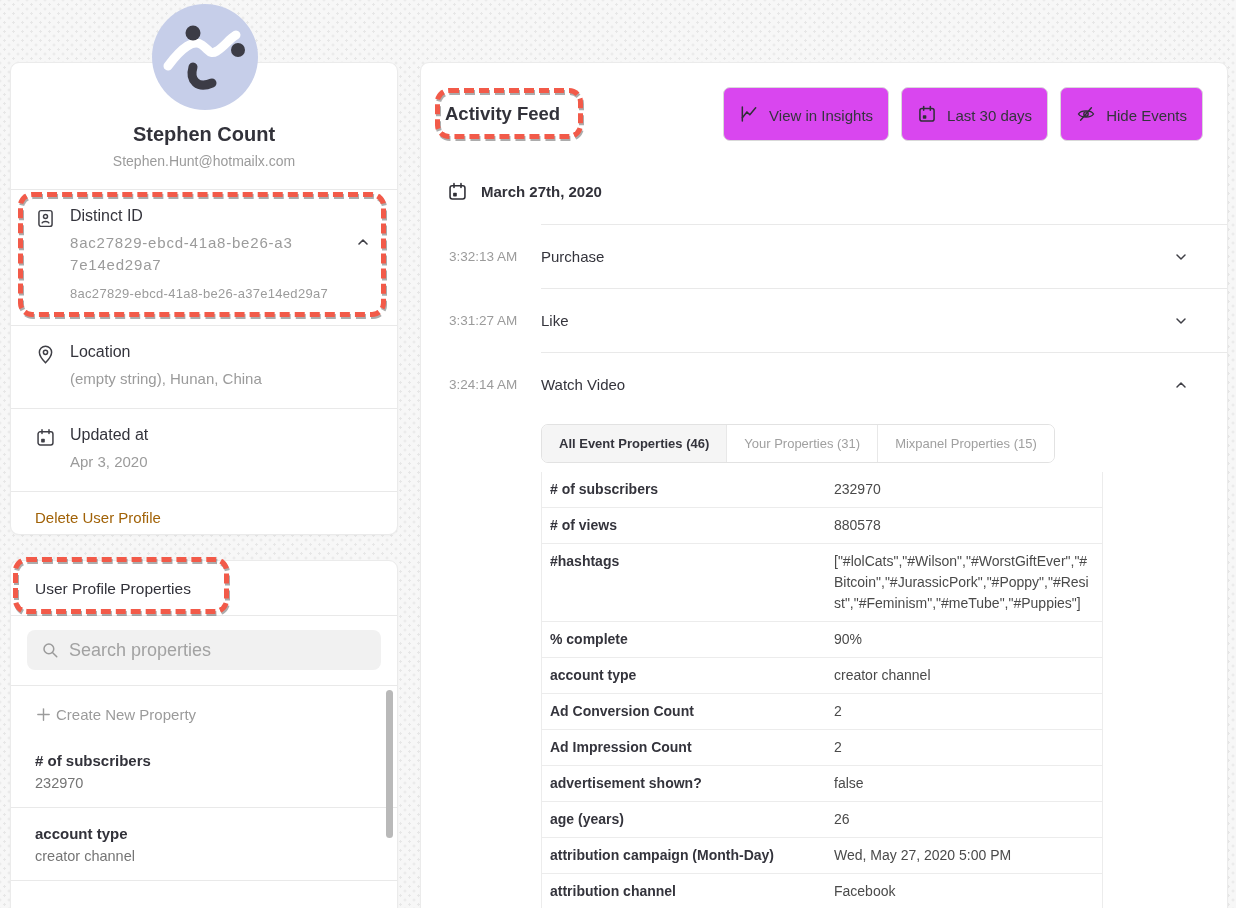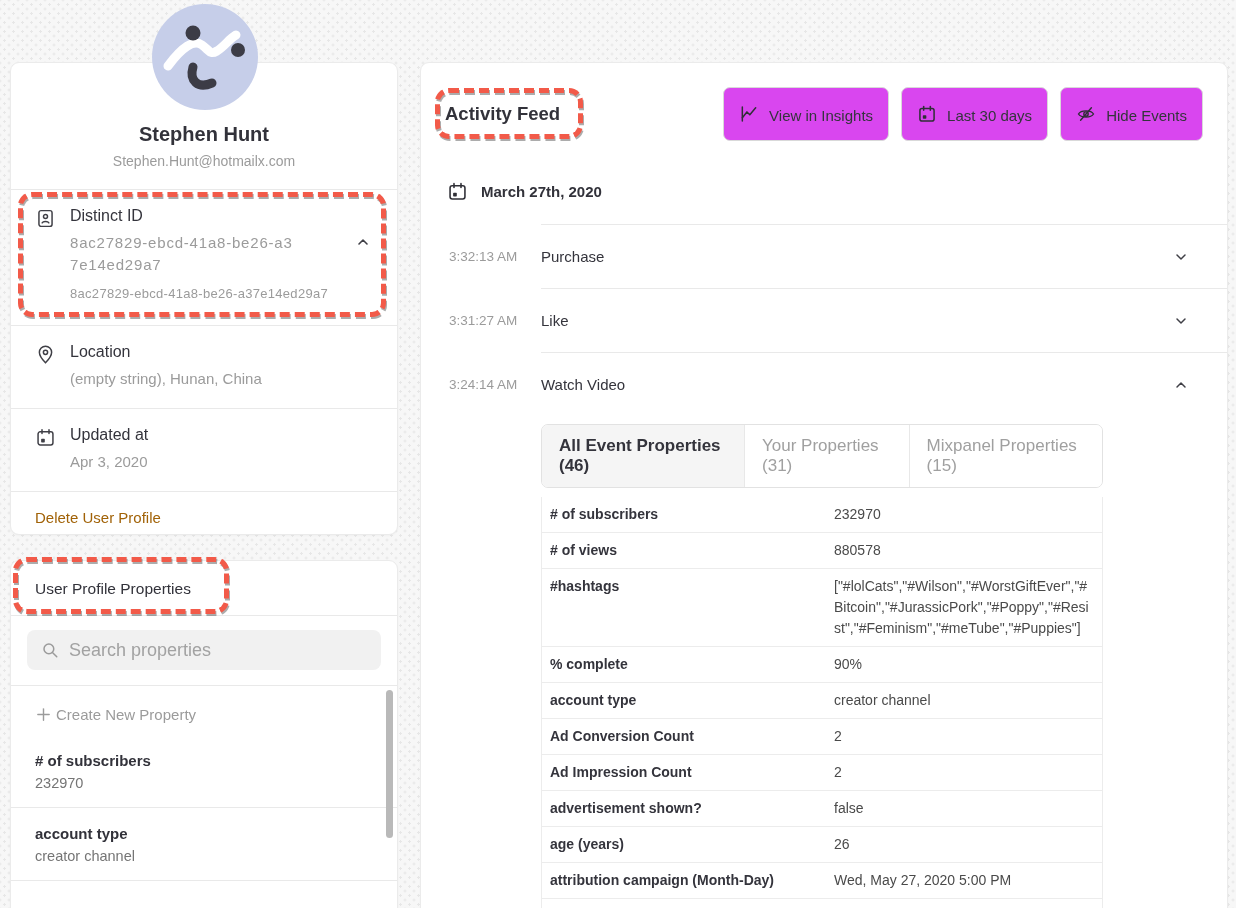--- a/index.html
+++ b/index.html
@@ -78,21 +78,21 @@
   .date-row { display:flex; align-items:center; gap:13px; padding:40px 24px 0 26px;
     font-size:15px; font-weight:bold; color:#32323a; }
   .date-row svg { color:#2f2f36; }
   .feed-divider { height:1px; background:#e9e9e9; margin-left:120px; margin-top:22px; }
   .event-row { display:flex; align-items:center; height:63px; padding-left:28px; cursor:pointer; }
   .event-time { width:84px; flex:0 0 84px; font-size:13.5px; color:#9b9b9b; }
   .event-name { margin-left:8px; font-size:15px; color:#34343c; }
   .event-chevron { margin-left:auto; margin-right:38px; width:16px; height:16px; color:#3f3f46; }
   .event-detail { margin:8px 0 28px 120px; width:562px; }
   .tabs { display:inline-flex; border:1px solid #e2e2e2; border-radius:7px; overflow:hidden; background:#fff; }
-  .tab { padding:11px 17px; font-size:17px; color:#a0a0a0; cursor:pointer; border-right:1px solid #e8e8e8; background:#fff; }
+  .tab { padding:11px 17px; font-size:13px; color:#a0a0a0; cursor:pointer; border-right:1px solid #e8e8e8; background:#fff; }
   .tab:last-child { border-right:none; }
   .tab.active { background:#f5f5f5; color:#34343c; font-weight:bold; }
   .ptable { margin-top:9px; border-left:1px solid #ececec; border-right:1px solid #ececec; }
   .ptable-row { display:flex; border-bottom:1px solid #ececec; padding:7px 0; }
   .pt-name { flex:0 0 282px; padding:0 8px; font-size:14px; font-weight:bold; color:#34343c; line-height:21px; }
   .pt-value { flex:1; padding:0 10px; font-size:14px; color:#4a4a4a; line-height:21px; word-break:break-all; }
 </style>
 </head>
 <body>
 
@@ -103,21 +103,21 @@
       <circle cx="55" cy="55" r="53" fill="#c6cee9"></circle>
       <path d="M18 64 C32 45 44 37 52 43 C60 49 60 53 67 49 C75 44 79 37 86 33" stroke="#ffffff" stroke-width="9" fill="none" stroke-linecap="round"></path>
       <circle cx="43" cy="31" r="7.5" fill="#3c3c46"></circle>
       <circle cx="88" cy="48" r="7" fill="#3c3c46"></circle>
       <path d="M43 65 C39 79 48 87 62 81" stroke="#3c3c46" stroke-width="9" fill="none" stroke-linecap="round"></path>
     </svg>
   </div>
 
   <div class="card card-profile">
     <div class="profile-head">
-      <div class="profile-name">Stephen Hunt</div>
+      <div class="profile-name">Stephen Count</div>
       <div class="profile-email">Stephen.Hunt@hotmailx.com</div>
     </div>
     <div class="divider"></div>
 
     <div class="section" style="padding-bottom:24px;">
       <div class="annotation ann-distinct"></div>
       <span class="sec-icon">
         <svg viewBox="0 0 24 24" width="21" height="21" fill="none" stroke="currentColor" stroke-width="1.7" stroke-linejoin="round">
           <rect x="4.5" y="3" width="15" height="18" rx="2.5"></rect>
           <circle cx="12" cy="9.6" r="2.3"></circle>

